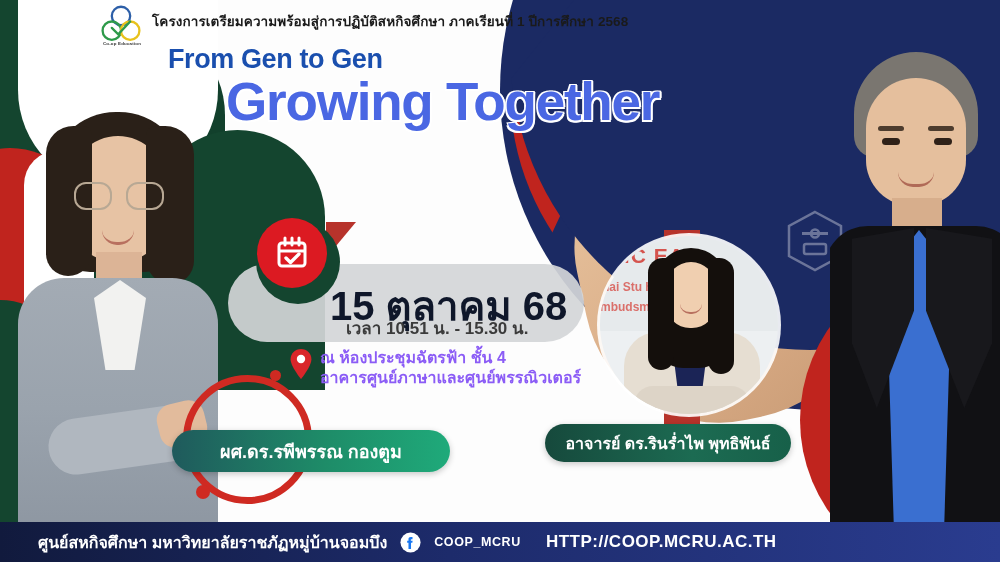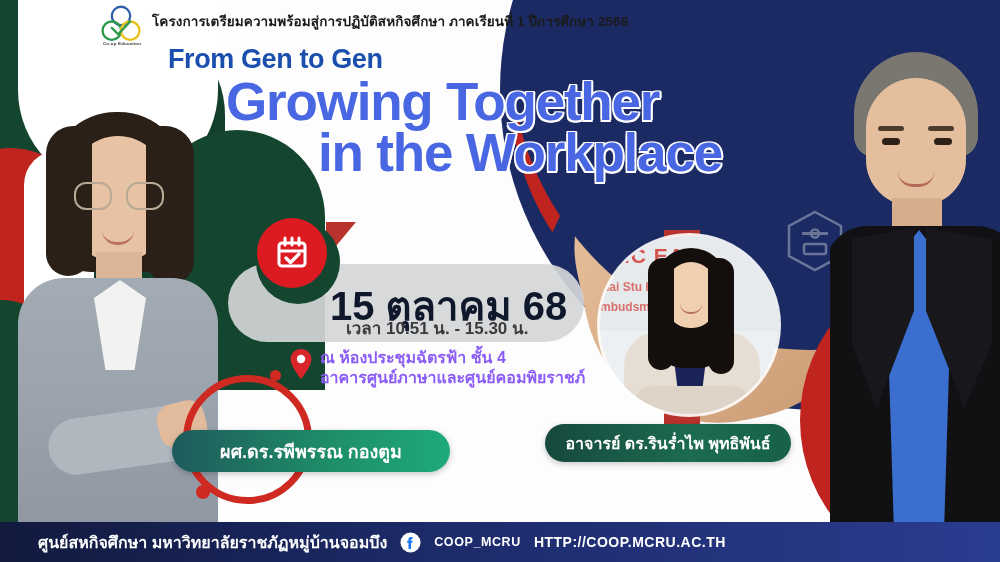--- a/index.html
+++ b/index.html
@@ -544,23 +544,24 @@
   .footer-fb {
     color: #ffffff;
     font-size: 12.5px;
     font-weight: 700;
     letter-spacing: .6px;
     white-space: nowrap;
     text-align: center;
   }
   .footer-url {
     color: #ffffff;
-    font-size: 14px;
+    font-size: 17px;
     font-weight: 700;
     letter-spacing: .5px;
+    margin-left: 12px;
     white-space: nowrap;
   }
 </style>
 </head>
 <body>
 
 <div id="poster">
 
   <div class="bg-white"></div>
 
@@ -639,21 +640,20 @@
     <circle cx="70" cy="58" r="20" fill="none" stroke="#e8c21c" stroke-width="5"></circle>
     <path d="M30 52 L44 66 L70 38" fill="none" stroke="#2e9a4a" stroke-width="5" stroke-linecap="round"></path>
   </svg>
   <div class="logo-caption">Co-op Education</div>
 
   <div class="header-text">โครงการเตรียมความพร้อมสู่การปฏิบัติสหกิจศึกษา  ภาคเรียนที่ 1 ปีการศึกษา 2568</div>
 
   <div class="title-sub">From Gen to Gen</div>
   <div class="title-main">
     <span class="title-line-1">Growing Together</span>
-    <span class="title-line-2">in the Workplace</span>
   </div>
 
   <div class="date-panel"></div>
   <div class="red-triangle"></div>
   <div class="green-semi"></div>
   <div class="date-icon">
     <svg width="40" height="40" viewBox="0 0 40 40">
       <rect x="7" y="10" width="26" height="23" rx="3" fill="none" stroke="#ffffff" stroke-width="3"></rect>
       <line x1="7" y1="18" x2="33" y2="18" stroke="#ffffff" stroke-width="3"></line>
       <line x1="13" y1="5" x2="13" y2="12" stroke="#ffffff" stroke-width="3" stroke-linecap="round"></line>
@@ -664,21 +664,21 @@
   </div>
   <div class="date-text">15 ตุลาคม 68</div>
   <div class="time-text">เวลา 10.51 น. - 15.30 น.</div>
 
   <svg class="pin-icon" viewBox="0 0 24 32">
     <path d="M12 1 C6 1 1.6 5.4 1.6 11.2 C1.6 18.4 12 31 12 31 C12 31 22.4 18.4 22.4 11.2 C22.4 5.4 18 1 12 1 Z" fill="#d9262a"></path>
     <circle cx="12" cy="11" r="4.2" fill="#ffffff"></circle>
   </svg>
   <div class="venue-text">
     <span>ณ ห้องประชุมฉัตรฟ้า ชั้น 4</span>
-    <span>อาคารศูนย์ภาษาและศูนย์คอมพิยราชภ์</span>
+    <span>อาคารศูนย์ภาษาและศูนย์พรรณิวเตอร์</span>
   </div>
 
   <div class="red-arc"></div>
   <div class="red-dot"></div>
   <div class="red-dot-2"></div>
 
   <div class="badge badge-2">อาจารย์ ดร.รินร่ำไพ  พุทธิพันธ์</div>
   <div class="badge badge-1">ผศ.ดร.รพีพรรณ  กองตูม</div>
 
   <div class="footer">

